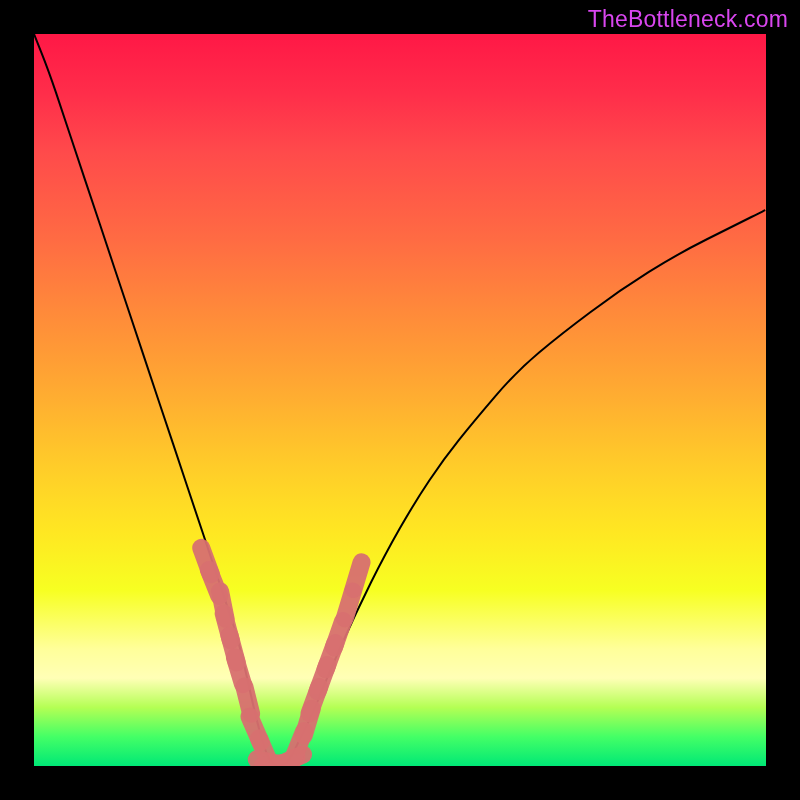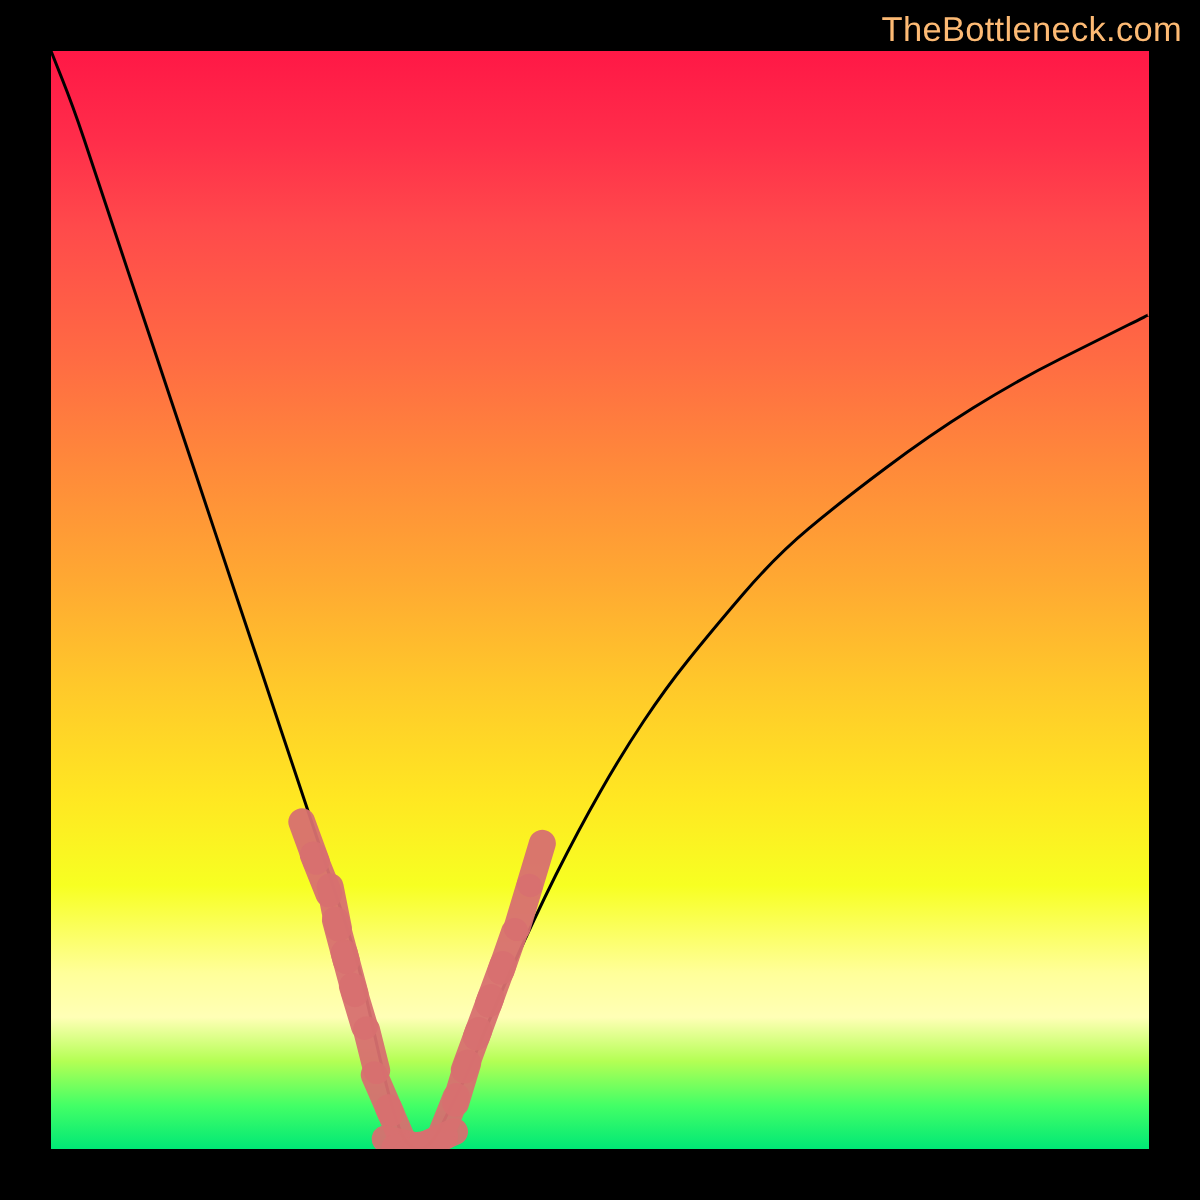--- a/index.html
+++ b/index.html
@@ -43,21 +43,21 @@
       #44ff66 96%,
       #00e876 100%
     );
   }
   .watermark {
     position: absolute;
     top: 6px;
     right: 12px;
     font-size: 23px;
     font-weight: 500;
-    color: #fdba74;
+    color: #d946ef;
     letter-spacing: 0.2px;
     user-select: none;
   }
   svg.overlay {
     position: absolute;
     left: 0;
     top: 0;
     width: 732px;
     height: 732px;
   }

